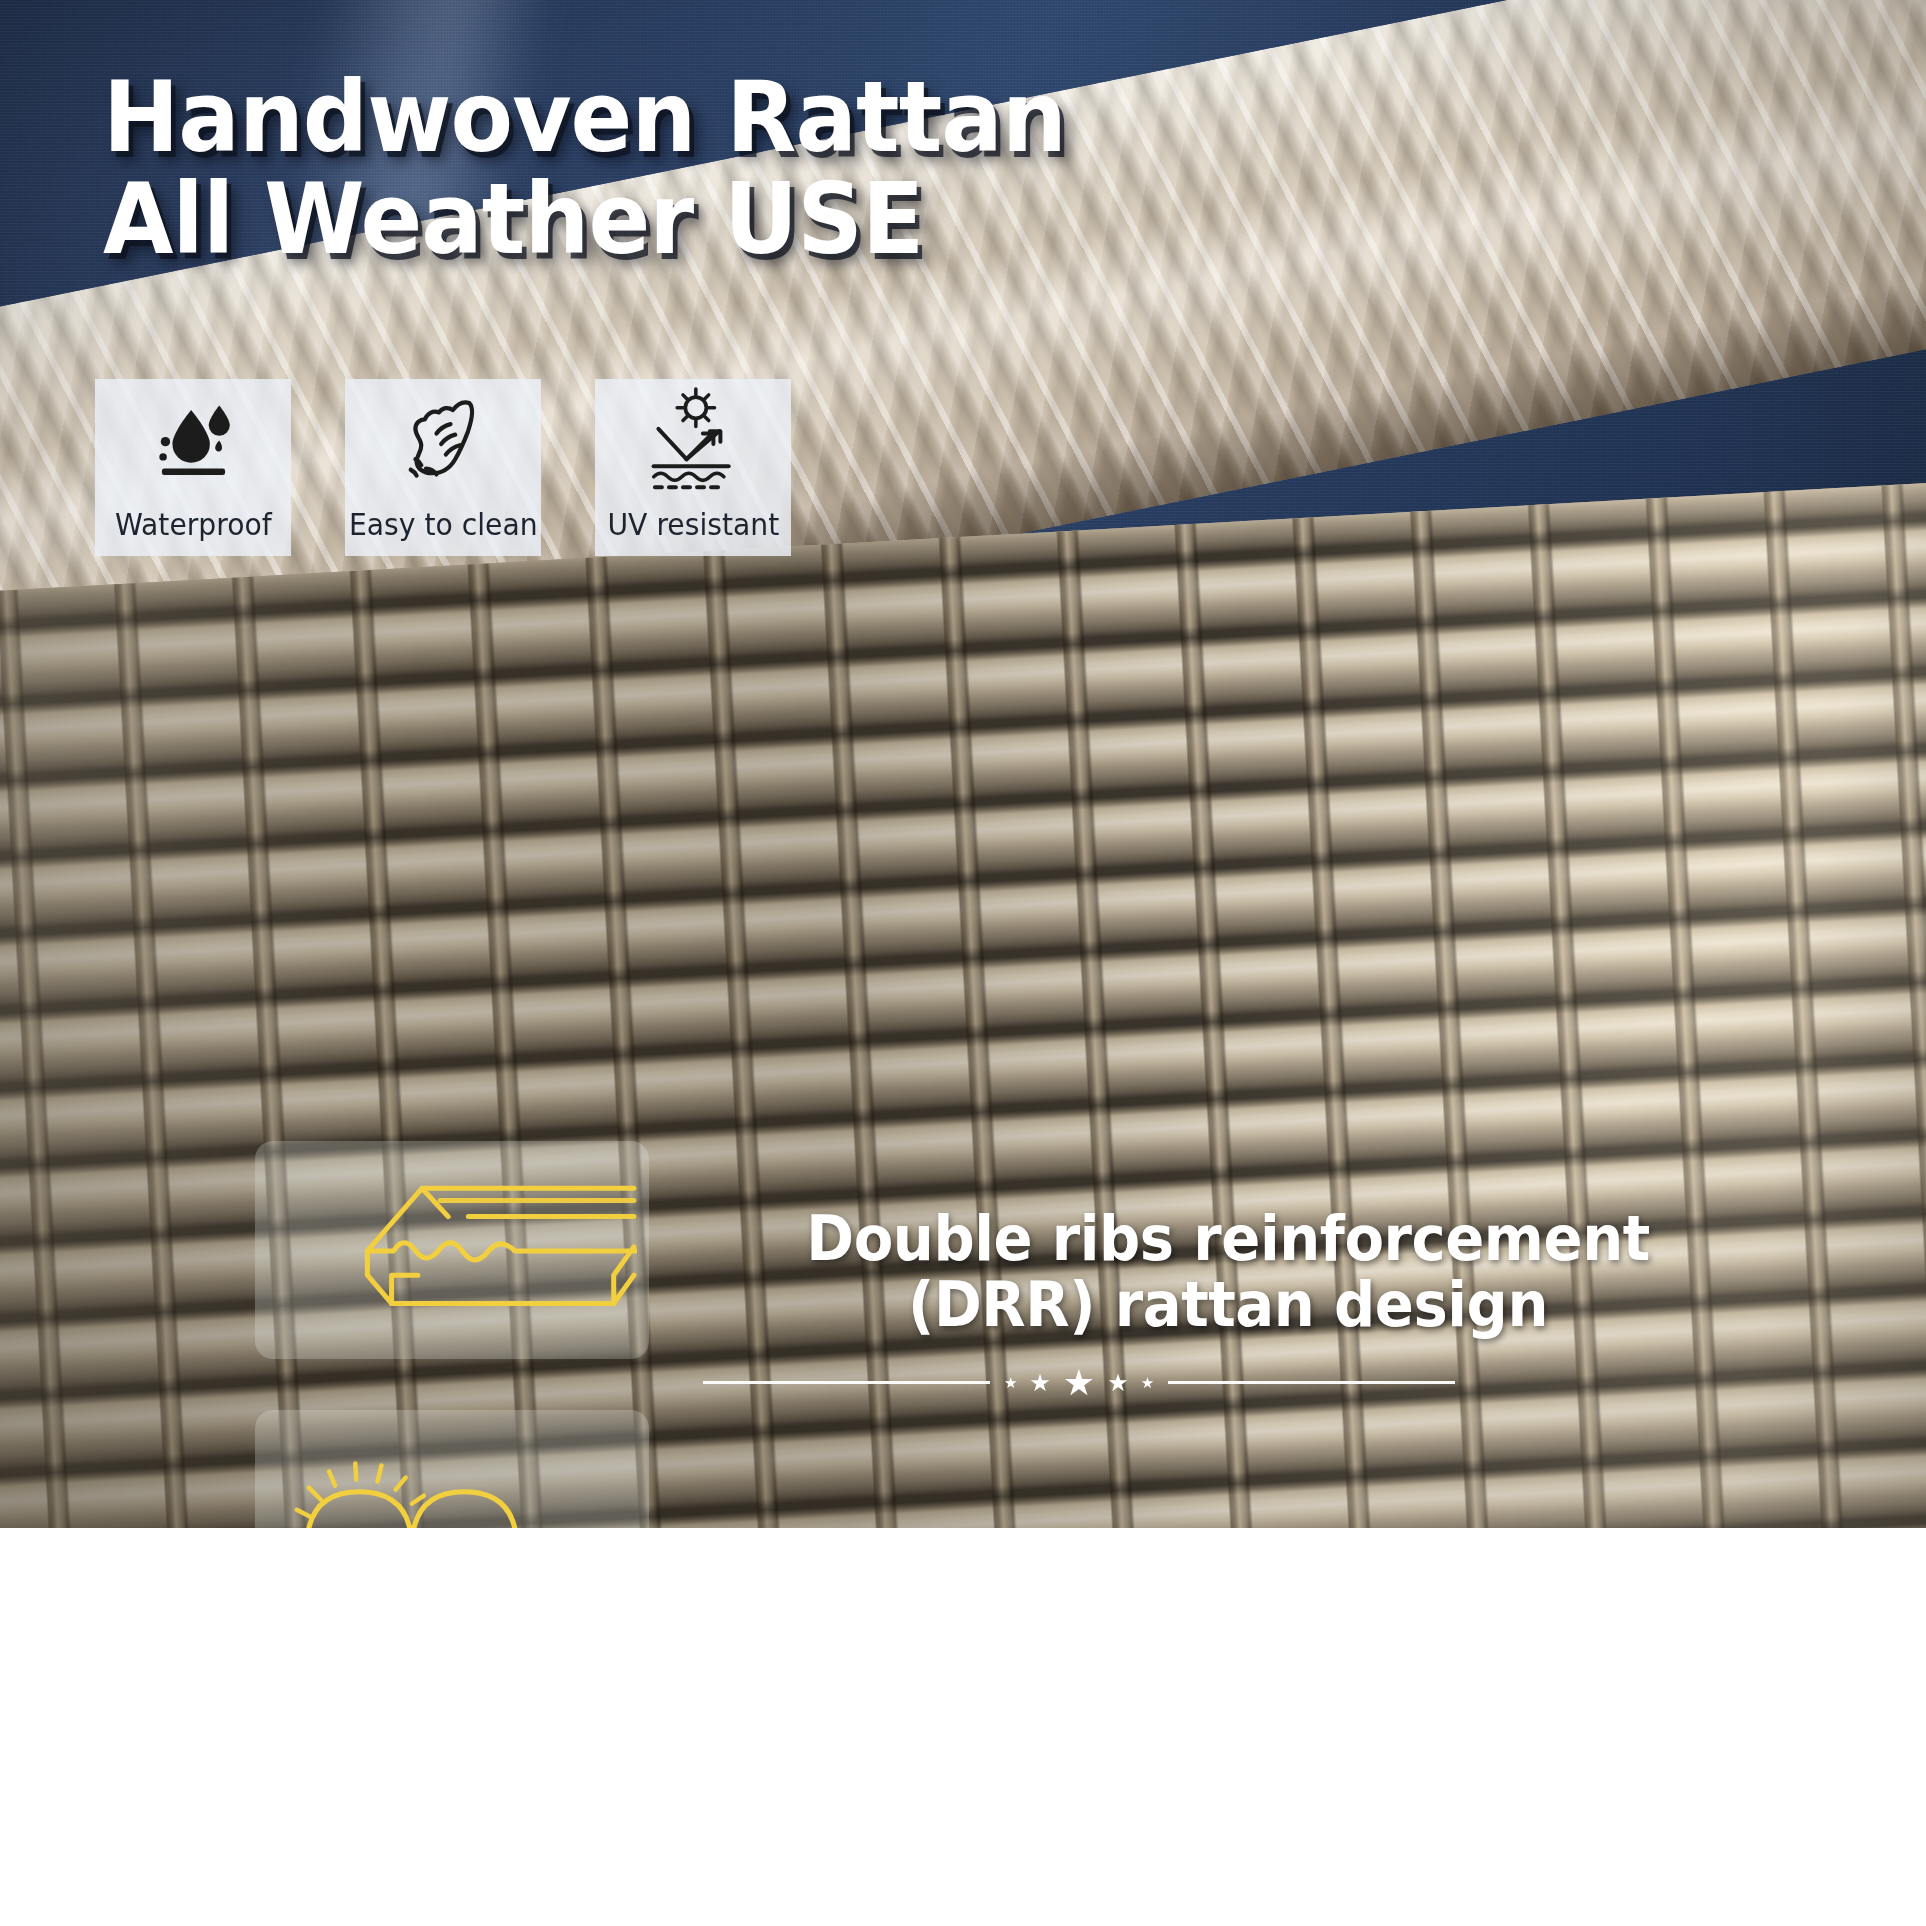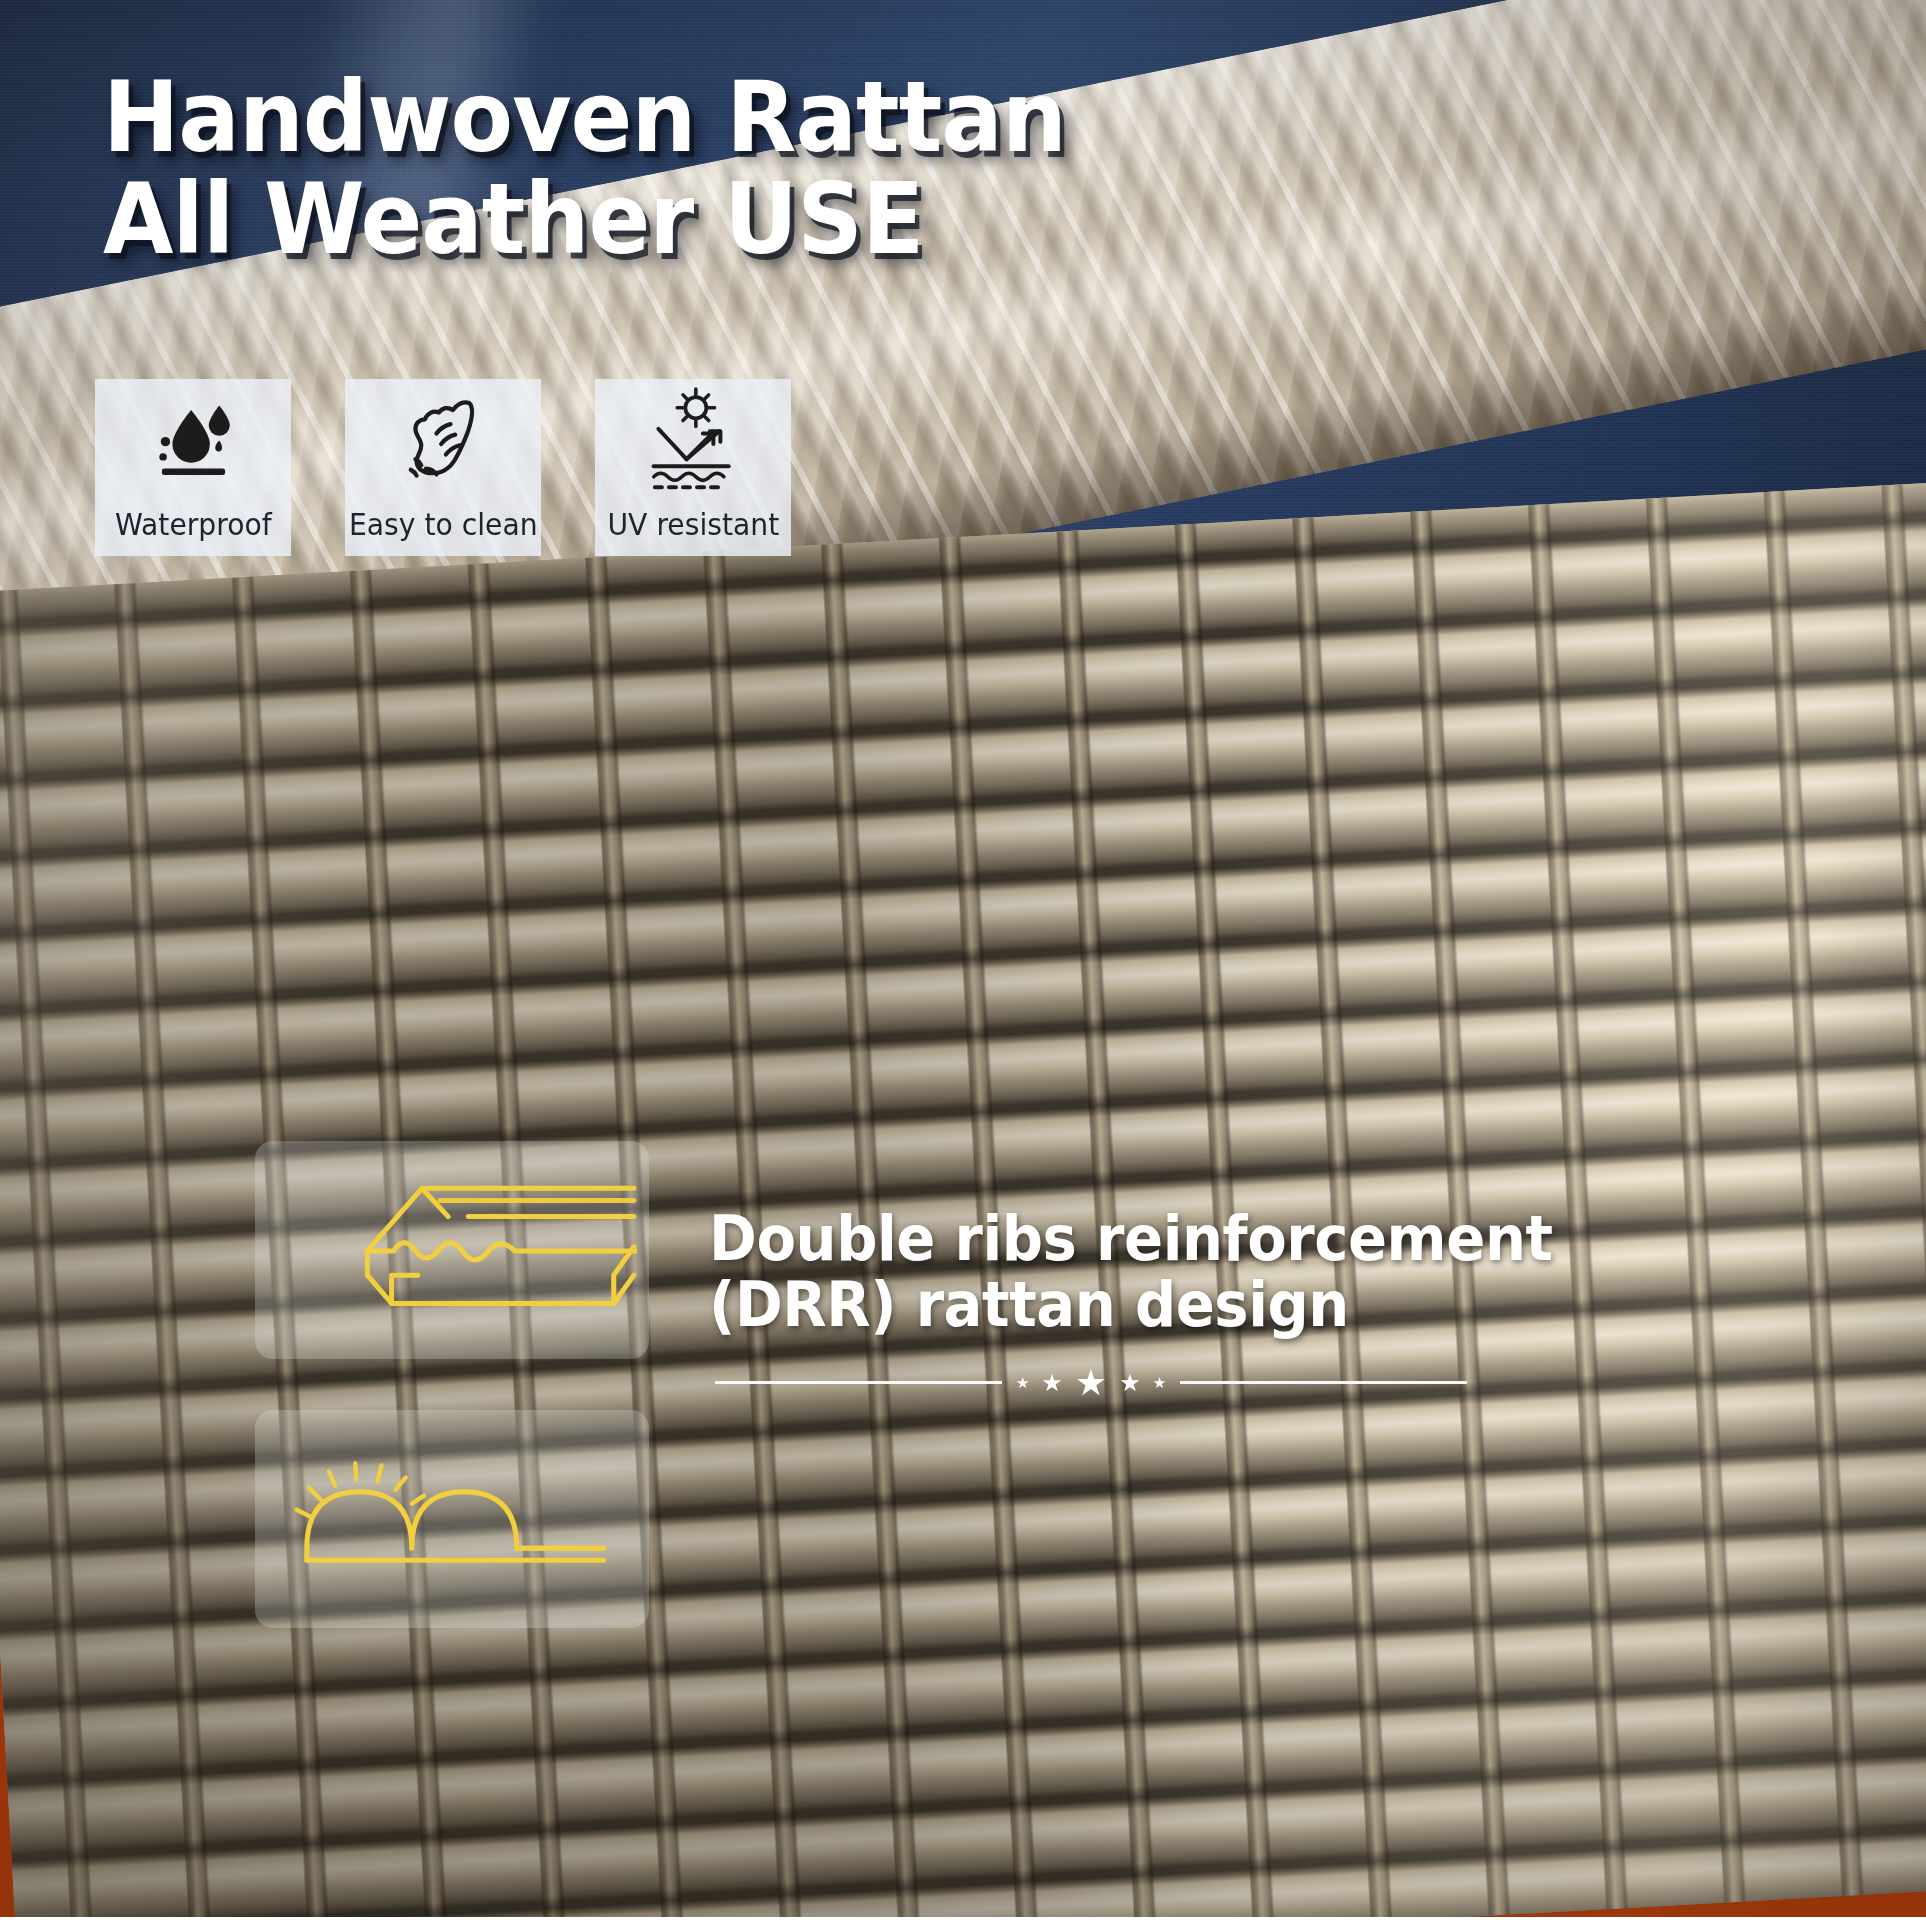--- a/index.html
+++ b/index.html
@@ -7,23 +7,23 @@
   html, body {
     width: 1927px;
     height: 1927px;
     overflow: hidden;
     font-family: "Liberation Sans", sans-serif;
   }
 
   #stage {
     position: relative;
     width: 1927px;
-    height: 1917px;
-    overflow: hidden;
-    background: #c2410c;
+    height: 1528px;
+    overflow: hidden;
+    background: #737373;
   }
 
   
 
   
   .navy-cushion {
     position: absolute;
     left: 0; top: 0;
     width: 1927px;
     height: 752px;
@@ -243,24 +243,25 @@
     width: 394px; height: 218px;
     background: rgba(232,234,232,.26);
     border-radius: 18px;
     display: flex; align-items: center; justify-content: center;
     overflow: hidden;
   }
   .illo-panel + .illo-panel { margin-top: 51px; }
   .illo-panel svg { width: 94%; height: 88%; display: block; }
 
   .drr-text {
-    margin-left: 60px;
+    margin-left: 48px;
     padding-top: 65px;
     color: #ffffff;
     flex: 1;
+    text-align: center;
   }
   .drr-title {
     font-family: "DejaVu Sans", sans-serif;
     font-weight: 700;
     font-size: 62px;
     line-height: 1.07;
     letter-spacing: -0.5px;
     transform: scaleX(.93);
     transform-origin: left top;
     white-space: pre-line;

